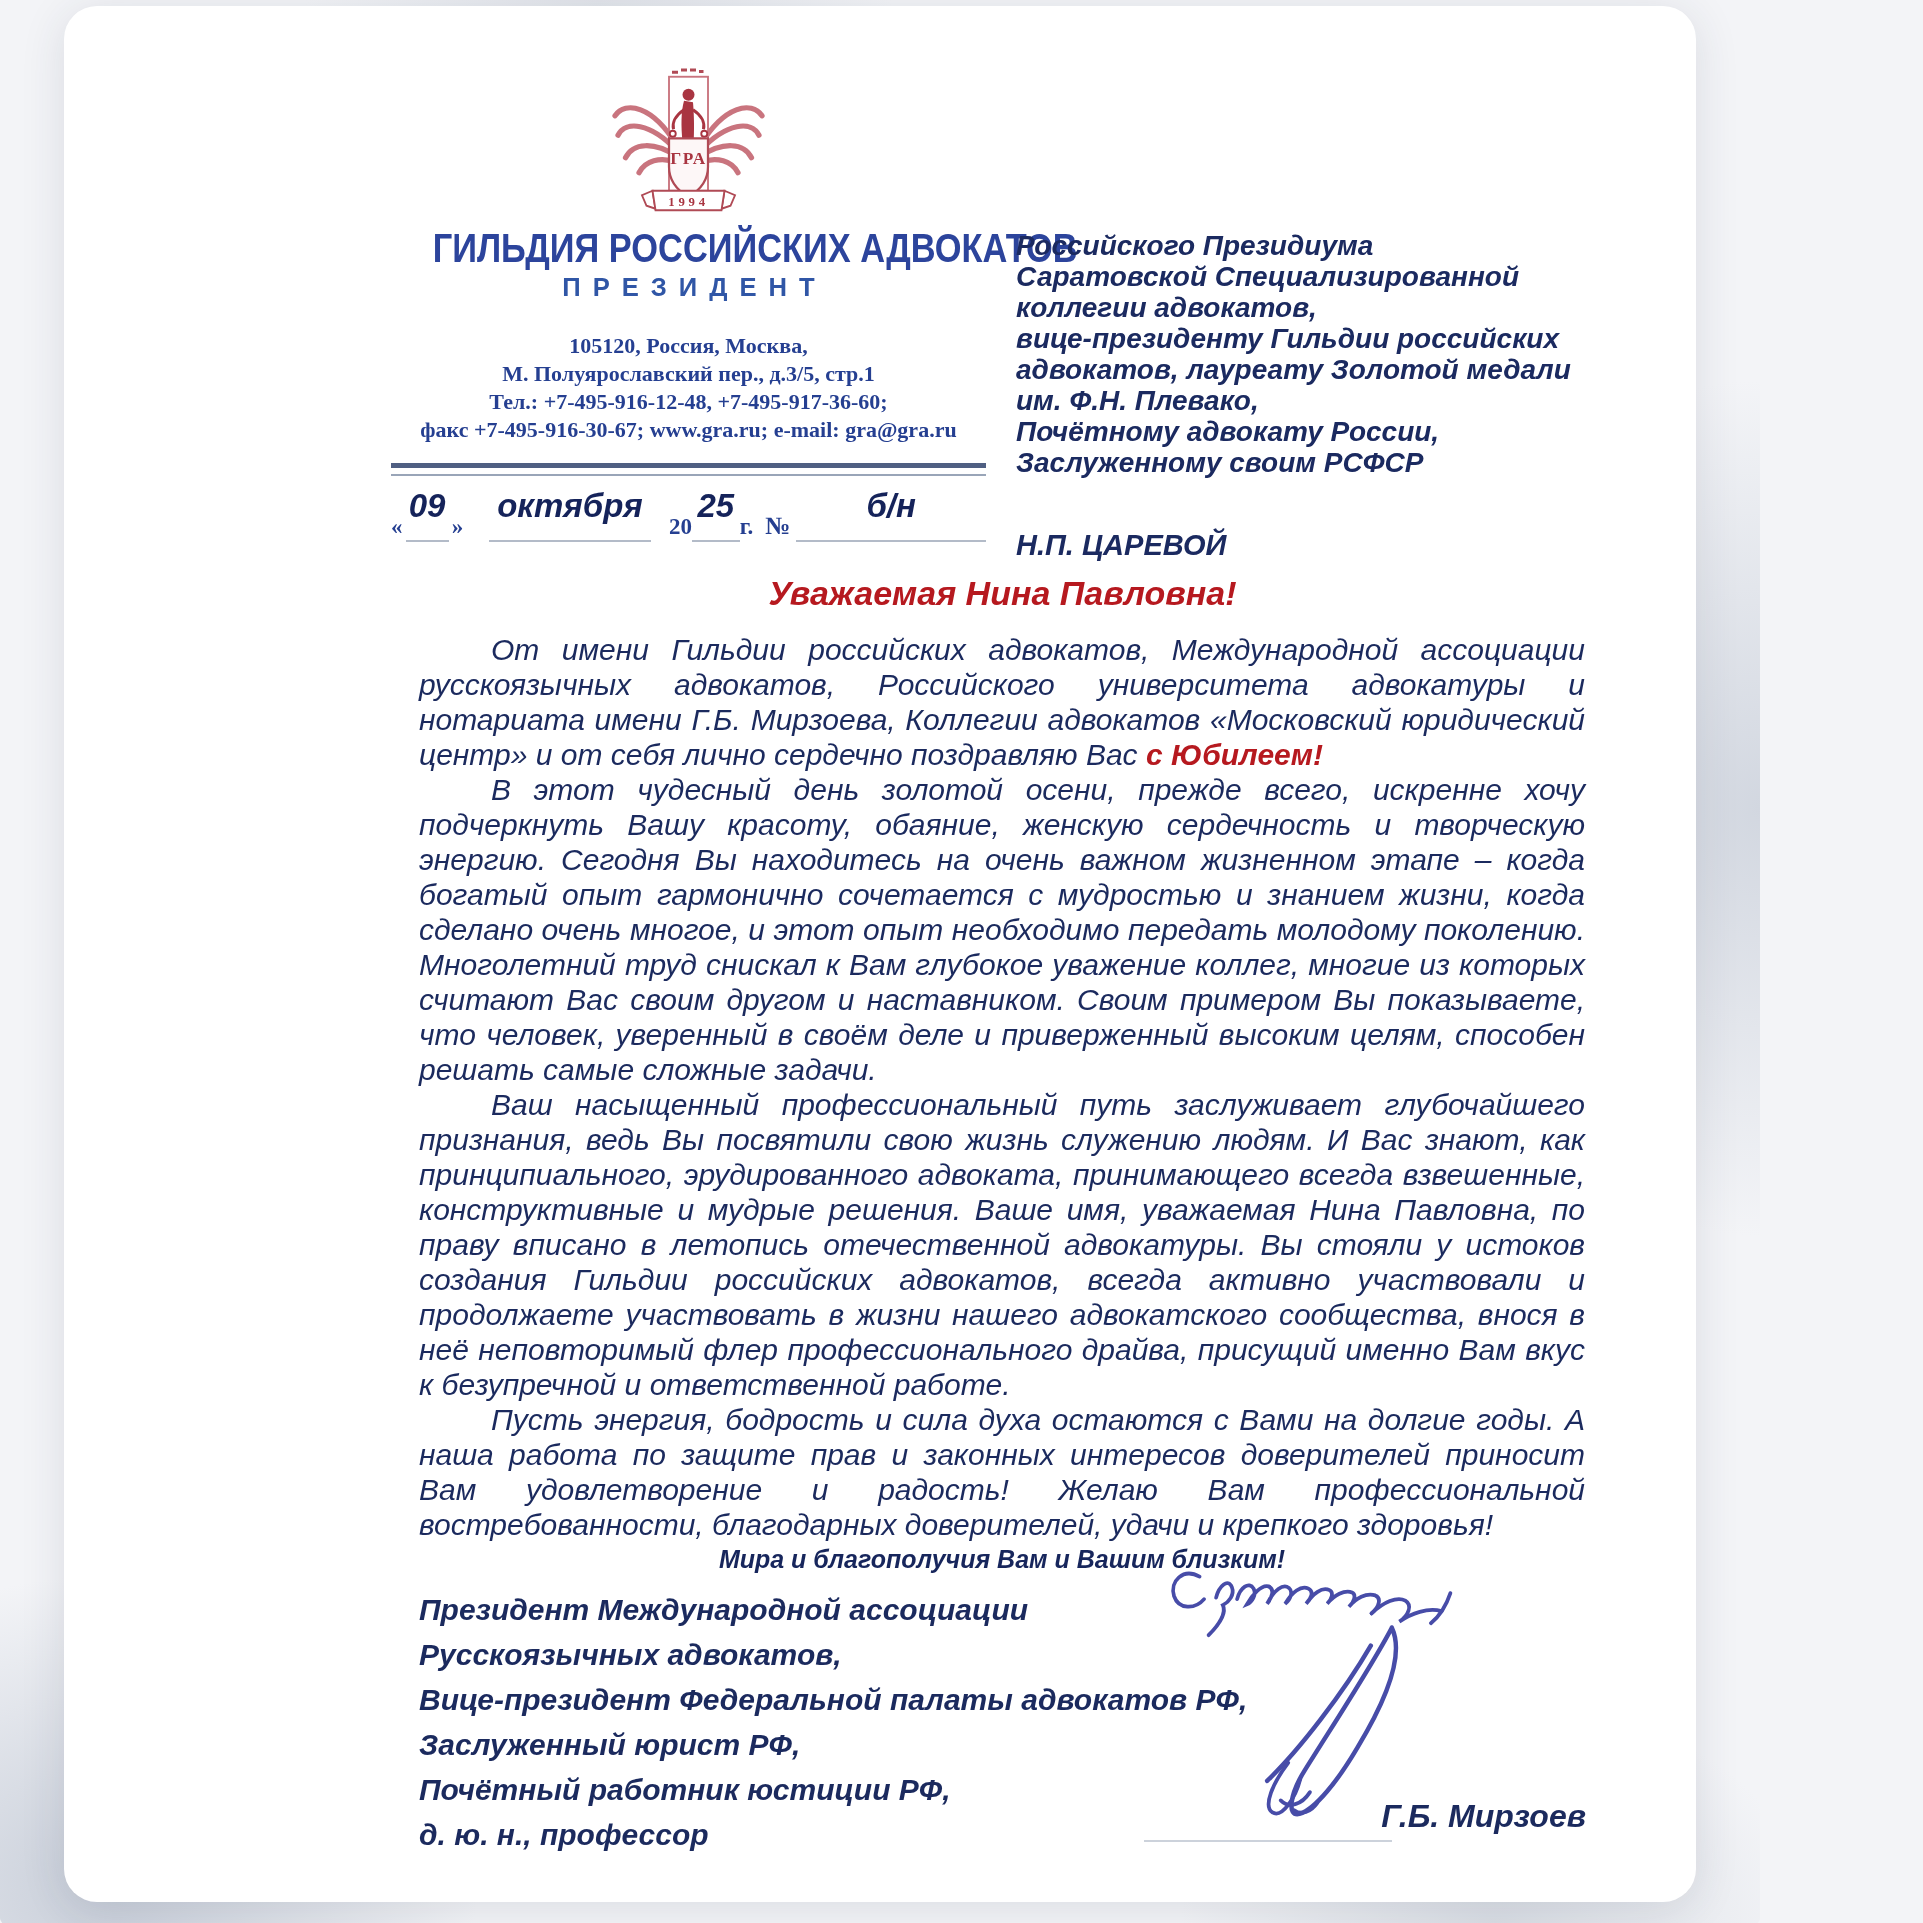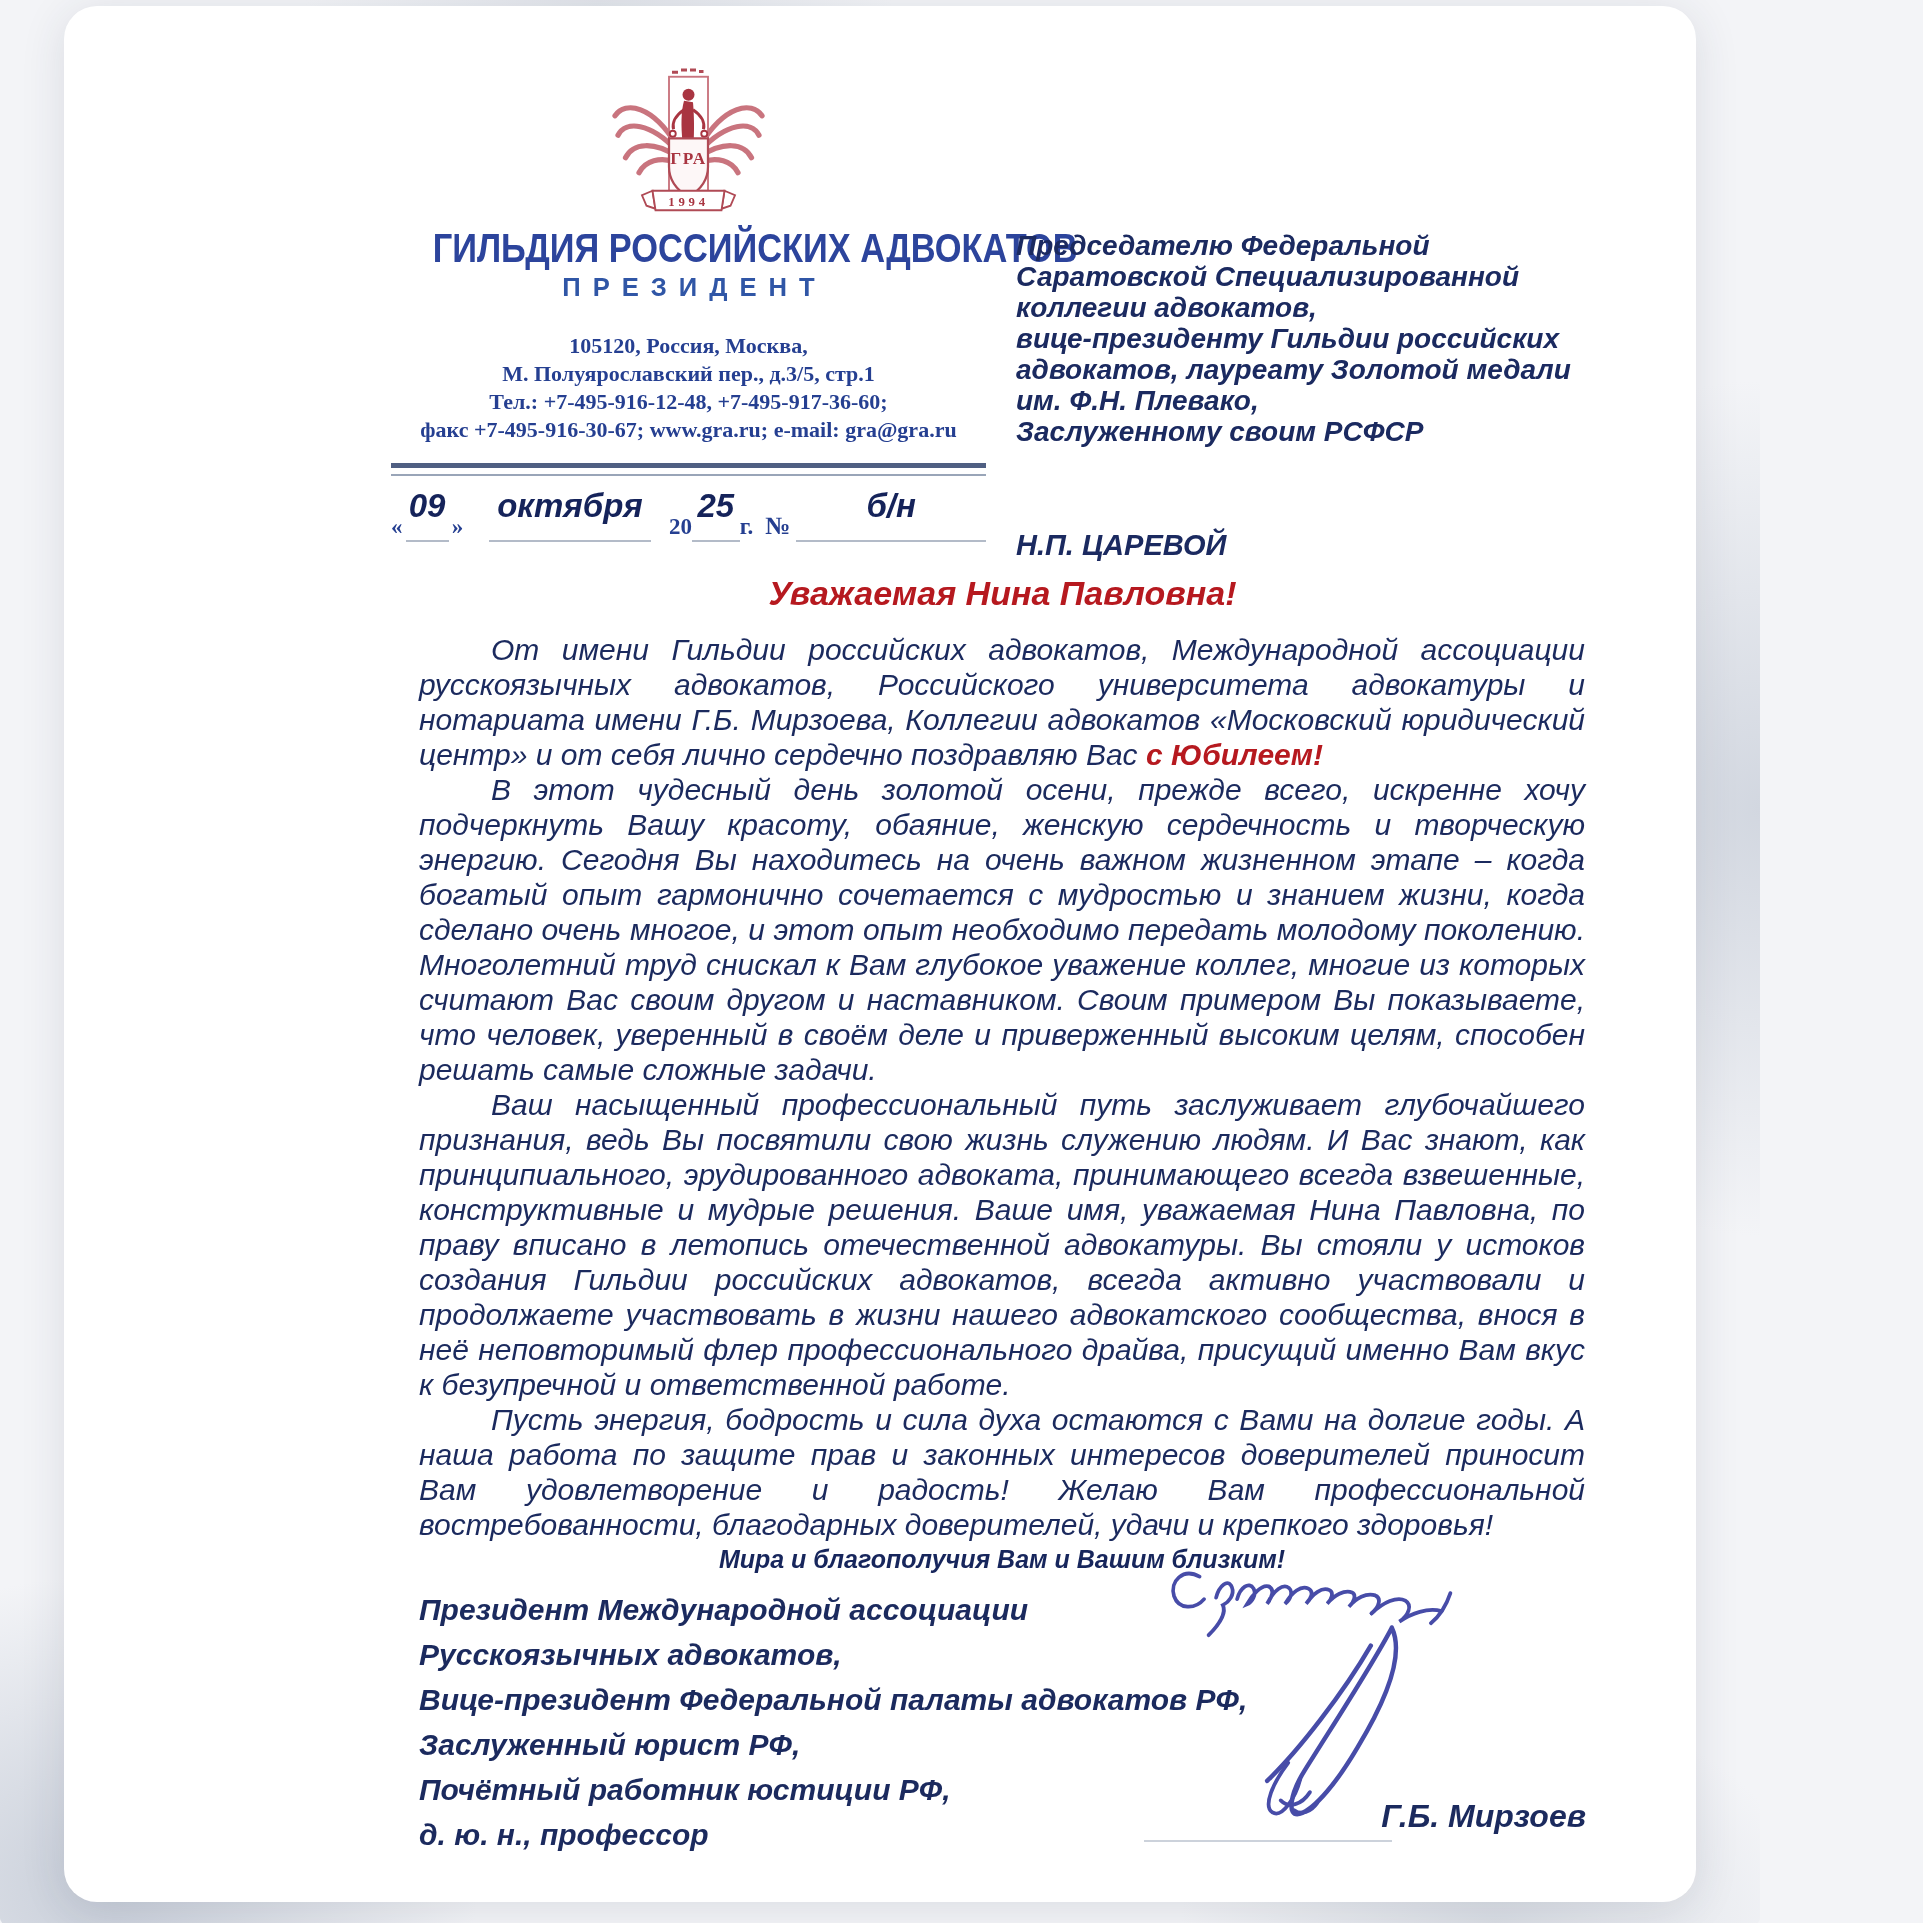--- a/index.html
+++ b/index.html
@@ -151,26 +151,27 @@
       <span class="fill month">октября</span>
       <span class="tmpl">20</span>
       <span class="fill year">25</span>
       <span class="tmpl g">г.</span>
       <span class="tmpl no">№</span>
       <span class="fill num">б/н</span>
     </div>
   </div>
 
   <div class="recipient">
-    <div>Председателю Федеральной</div>
+    <div>Российского Президиума</div>
     <div>Саратовской Специализированной</div>
     <div>коллегии адвокатов,</div>
     <div>вице-президенту Гильдии российских</div>
     <div>адвокатов, лауреату Золотой медали</div>
     <div>им. Ф.Н. Плевако,</div>
+    <div>Почётному адвокату России,</div>
     <div>Заслуженному своим РСФСР</div>
   </div>
   <div class="recipient-name">Н.П. ЦАРЕВОЙ</div>
 
   <div class="salutation">Уважаемая Нина Павловна!</div>
 
   <div class="body-text">
     <p><span>От имени Гильдии российских адвокатов, Международной ассоциации русскоязычных адвокатов, Российского университета адвокатуры и нотариата имени Г.Б. Мирзоева, Коллегии адвокатов «Московский юридический центр» и от себя лично сердечно поздравляю Вас </span><span class="hl">с Юбилеем!</span></p>
     <p>В этот чудесный день золотой осени, прежде всего, искренне хочу подчеркнуть Вашу красоту, обаяние, женскую сердечность и творческую энергию. Сегодня Вы находитесь на очень важном жизненном этапе – когда богатый опыт гармонично сочетается с мудростью и знанием жизни, когда сделано очень многое, и этот опыт необходимо передать молодому поколению. Многолетний труд снискал к Вам глубокое уважение коллег, многие из которых считают Вас своим другом и наставником. Своим примером Вы показываете, что человек, уверенный в своём деле и приверженный высоким целям, способен решать самые сложные задачи.</p>
     <p>Ваш насыщенный профессиональный путь заслуживает глубочайшего признания, ведь Вы посвятили свою жизнь служению людям. И Вас знают, как принципиального, эрудированного адвоката, принимающего всегда взвешенные, конструктивные и мудрые решения. Ваше имя, уважаемая Нина Павловна, по праву вписано в летопись отечественной адвокатуры. Вы стояли у истоков создания Гильдии российских адвокатов, всегда активно участвовали и продолжаете участвовать в жизни нашего адвокатского сообщества, внося в неё неповторимый флер профессионального драйва, присущий именно Вам вкус к безупречной и ответственной работе.</p>

